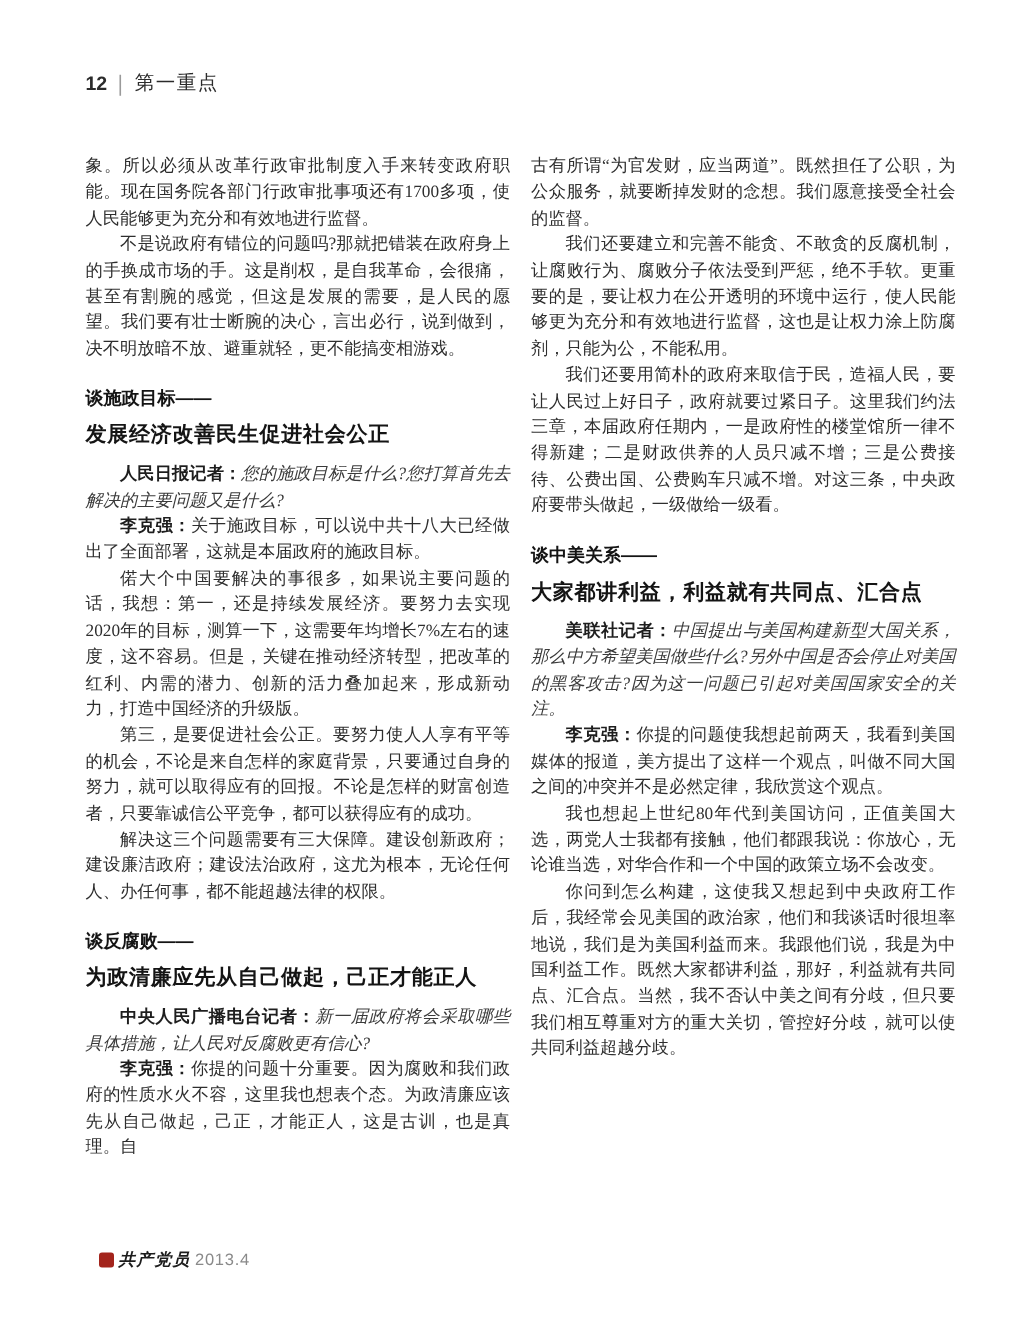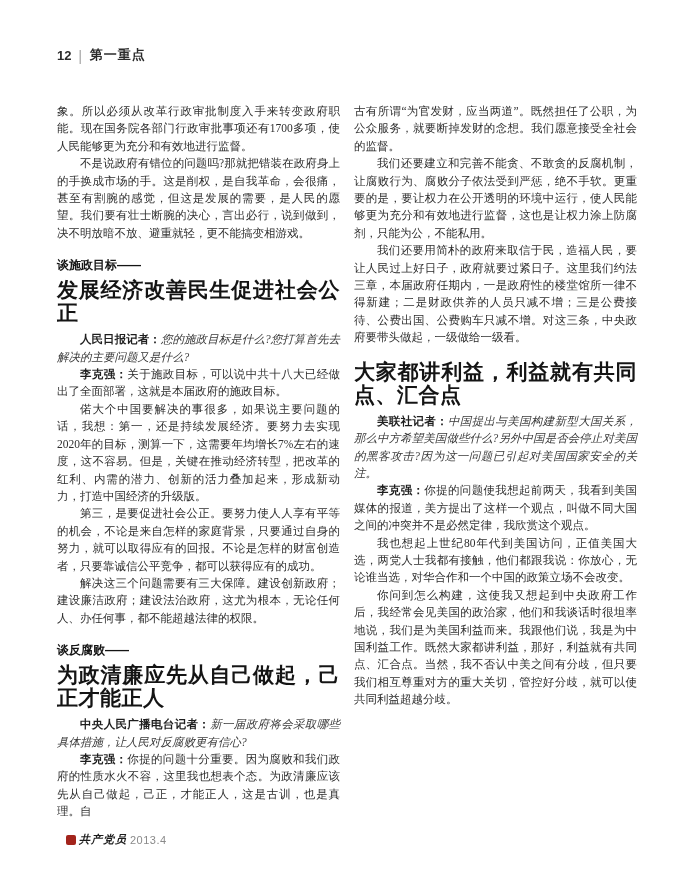--- a/index.html
+++ b/index.html
@@ -22,21 +22,21 @@
     font-family: "Liberation Sans", "DejaVu Sans", sans-serif;
     font-size: 13px;
     color: #2b2b2b;
     letter-spacing: 1px;
     display: flex;
     align-items: center;
     gap: 7px;
   }
   .page-header .num { font-weight: 700; letter-spacing: 0; }
   .page-header .sep { color: #9a9a9a; font-weight: 300; transform: scaleY(1.15); }
-  .page-header .sec { font-weight: 700; }
+  .page-header .sec { font-weight: 400; }
 
   
   .columns {
     position: absolute;
     top: 103px;
     left: 57px;
     width: 580px;
     display: flex;
     gap: 14px;
   }
@@ -60,21 +60,21 @@
   .sec-heading .h1 {
     font-family: "Liberation Sans", "DejaVu Sans", sans-serif;
     font-size: 12px;
     font-weight: 700;
     color: #141414;
     line-height: 20px;
     margin-bottom: 3px;
   }
   .sec-heading .h2 {
     font-family: "Liberation Sans", "DejaVu Sans", sans-serif;
-    font-size: 21px;
+    font-size: 14px;
     font-weight: 700;
     color: #141414;
     line-height: 23px;
     letter-spacing: 0.5px;
   }
 
   
   .page-footer {
     position: absolute;
     left: 66px;
@@ -130,20 +130,21 @@
           <div class="h2">为政清廉应先从自己做起，己正才能正人</div>
         </div>
         <p class="question"><strong>中央人民广播电台记者：</strong>新一届政府将会采取哪些具体措施，让人民对反腐败更有信心?</p>
         <p class="answer"><strong>李克强：</strong>你提的问题十分重要。因为腐败和我们政府的性质水火不容，这里我也想表个态。为政清廉应该先从自己做起，己正，才能正人，这是古训，也是真理。自</p>
       </div>
     <div class="col" id="col-right">
         <p class="para noindent">古有所谓“为官发财，应当两道”。既然担任了公职，为公众服务，就要断掉发财的念想。我们愿意接受全社会的监督。</p>
         <p class="para">我们还要建立和完善不能贪、不敢贪的反腐机制，让腐败行为、腐败分子依法受到严惩，绝不手软。更重要的是，要让权力在公开透明的环境中运行，使人民能够更为充分和有效地进行监督，这也是让权力涂上防腐剂，只能为公，不能私用。</p>
         <p class="para">我们还要用简朴的政府来取信于民，造福人民，要让人民过上好日子，政府就要过紧日子。这里我们约法三章，本届政府任期内，一是政府性的楼堂馆所一律不得新建；二是财政供养的人员只减不增；三是公费接待、公费出国、公费购车只减不增。对这三条，中央政府要带头做起，一级做给一级看。</p>
         <div class="sec-heading">
+          <div class="h1">谈中美关系——</div>
           <div class="h2">大家都讲利益，利益就有共同点、汇合点</div>
         </div>
         <p class="question"><strong>美联社记者：</strong>中国提出与美国构建新型大国关系，那么中方希望美国做些什么?另外中国是否会停止对美国的黑客攻击?因为这一问题已引起对美国国家安全的关注。</p>
         <p class="answer"><strong>李克强：</strong>你提的问题使我想起前两天，我看到美国媒体的报道，美方提出了这样一个观点，叫做不同大国之间的冲突并不是必然定律，我欣赏这个观点。</p>
         <p class="para">我也想起上世纪80年代到美国访问，正值美国大选，两党人士我都有接触，他们都跟我说：你放心，无论谁当选，对华合作和一个中国的政策立场不会改变。</p>
         <p class="para">你问到怎么构建，这使我又想起到中央政府工作后，我经常会见美国的政治家，他们和我谈话时很坦率地说，我们是为美国利益而来。我跟他们说，我是为中国利益工作。既然大家都讲利益，那好，利益就有共同点、汇合点。当然，我不否认中美之间有分歧，但只要我们相互尊重对方的重大关切，管控好分歧，就可以使共同利益超越分歧。</p>
       </div>
   </main>
 
   <footer class="page-footer">

